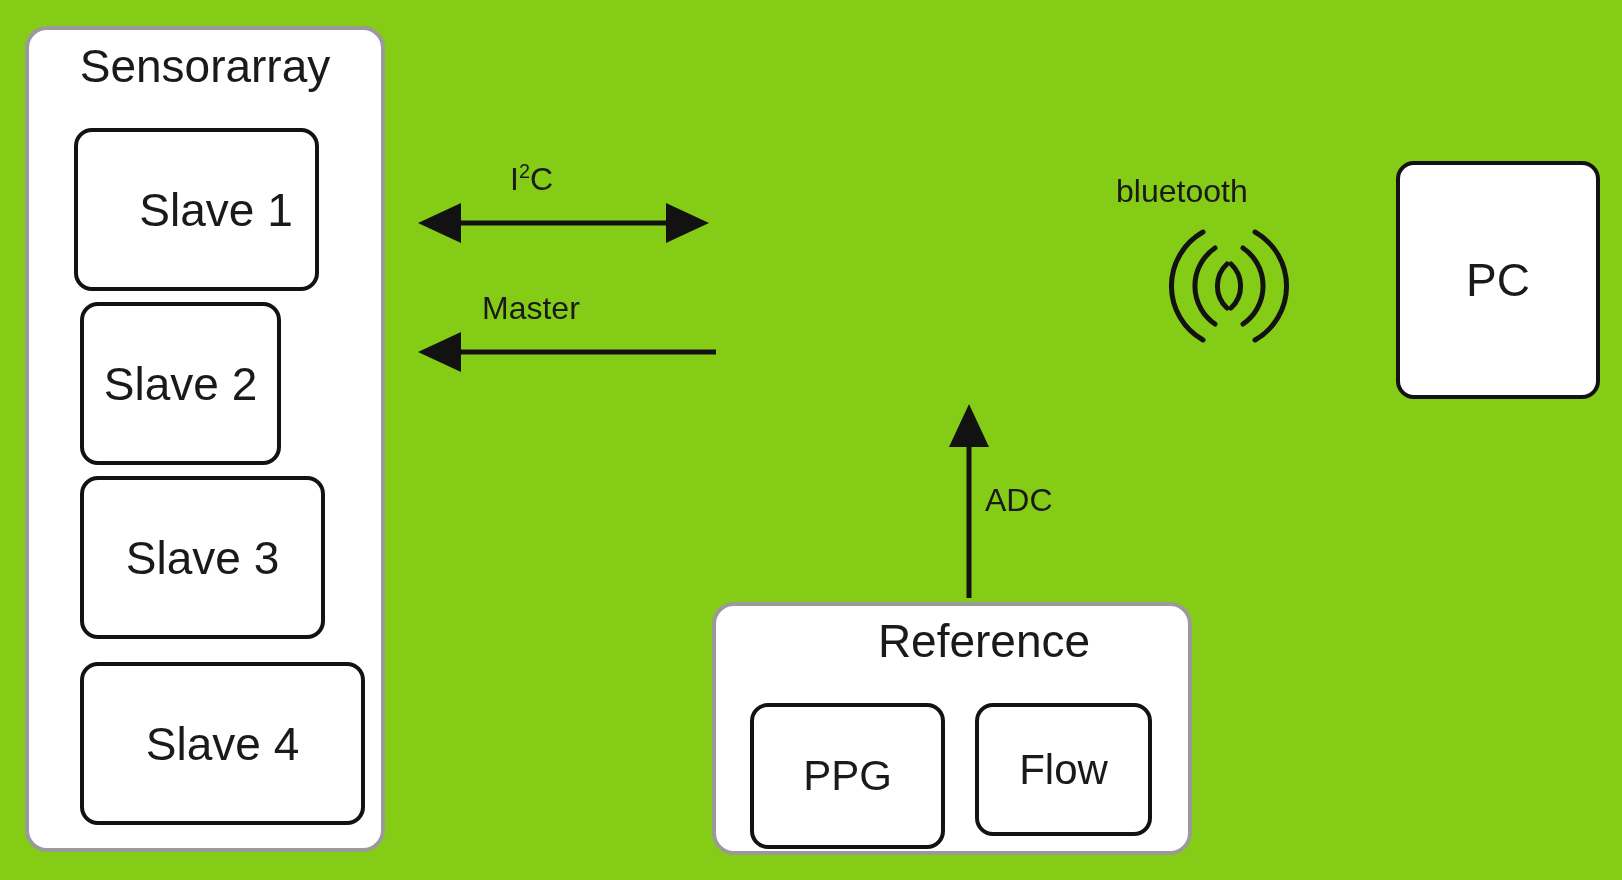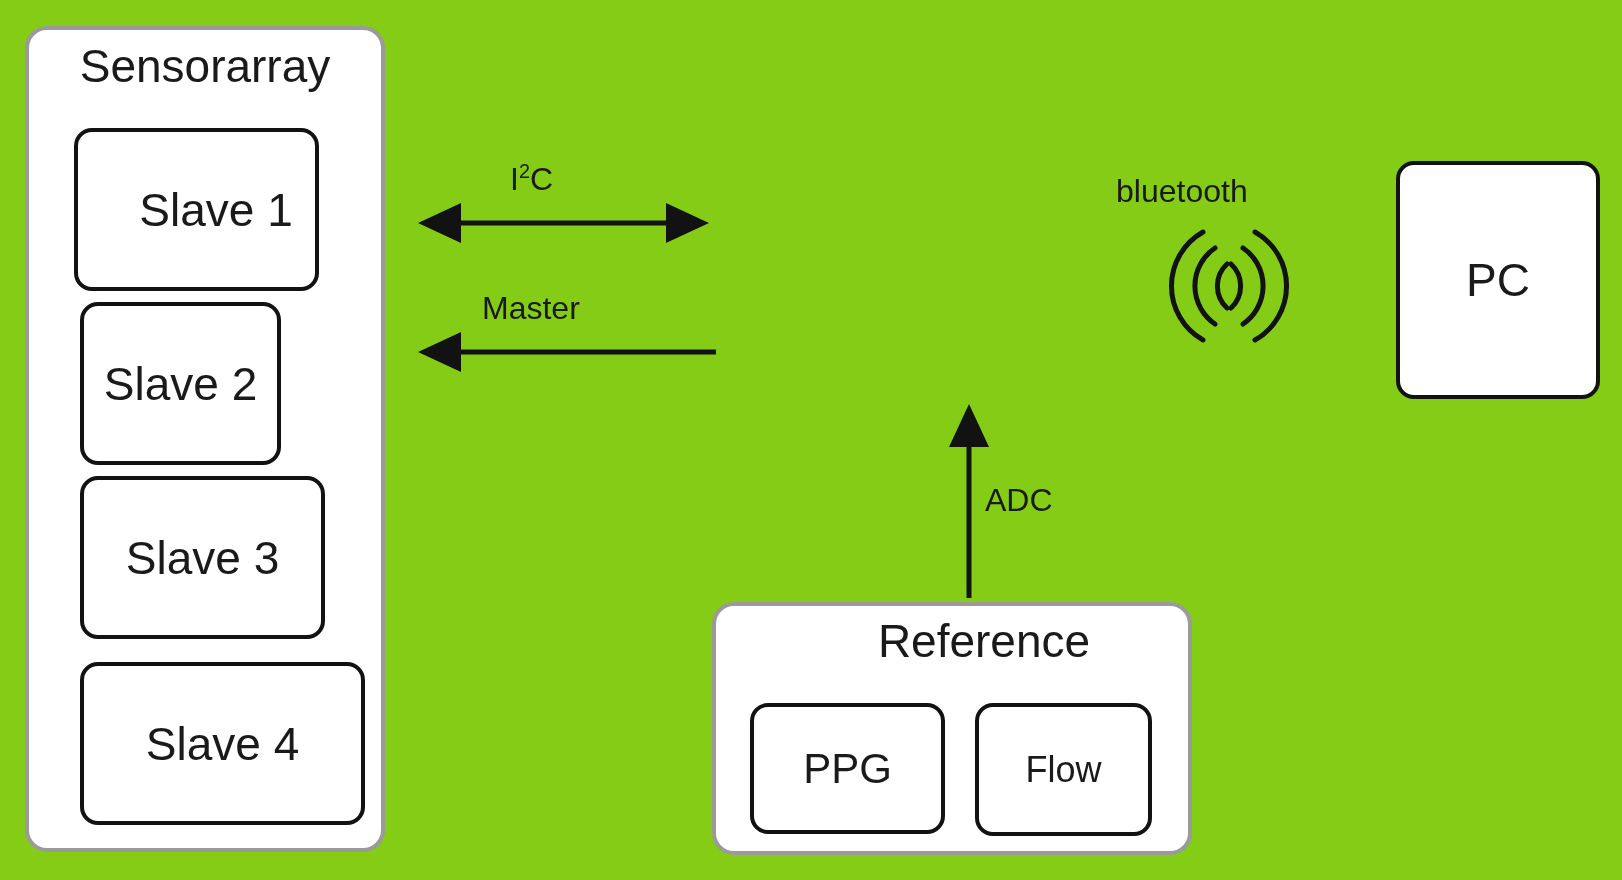--- a/index.html
+++ b/index.html
@@ -96,26 +96,26 @@
     <span class="node-label">Slave 4</span>
   </div>
 
 
   <div class="node-box" style="left:1396px; top:161px; width:204px; height:238px;">
     <span class="node-label">PC</span>
   </div>
 
   <div class="group-box" style="left:712px; top:602px; width:480px; height:253px;"></div>
 
-  <div class="node-box" style="left:750px; top:703px; width:195px; height:131px;">
+  <div class="node-box" style="left:750px; top:703px; width:195px; height:146px;">
     <span class="node-label" style="font-size:42px;">PPG</span>
   </div>
 
   <div class="node-box" style="left:975px; top:703px; width:177px; height:133px;">
-    <span class="node-label" style="font-size:36px;">Flow</span>
+    <span class="node-label" style="font-size:42px;">Flow</span>
   </div>
 
   <svg class="svg-layer" viewBox="0 0 1622 880" xmlns="http://www.w3.org/2000/svg">
 
     <g>
       <line x1="447" y1="223" x2="680" y2="223" stroke="#121212" stroke-width="5"></line>
       <polygon points="418,223 461,203 461,243" fill="#121212"></polygon>
       <polygon points="709,223 666,203 666,243" fill="#121212"></polygon>
     </g>
 

